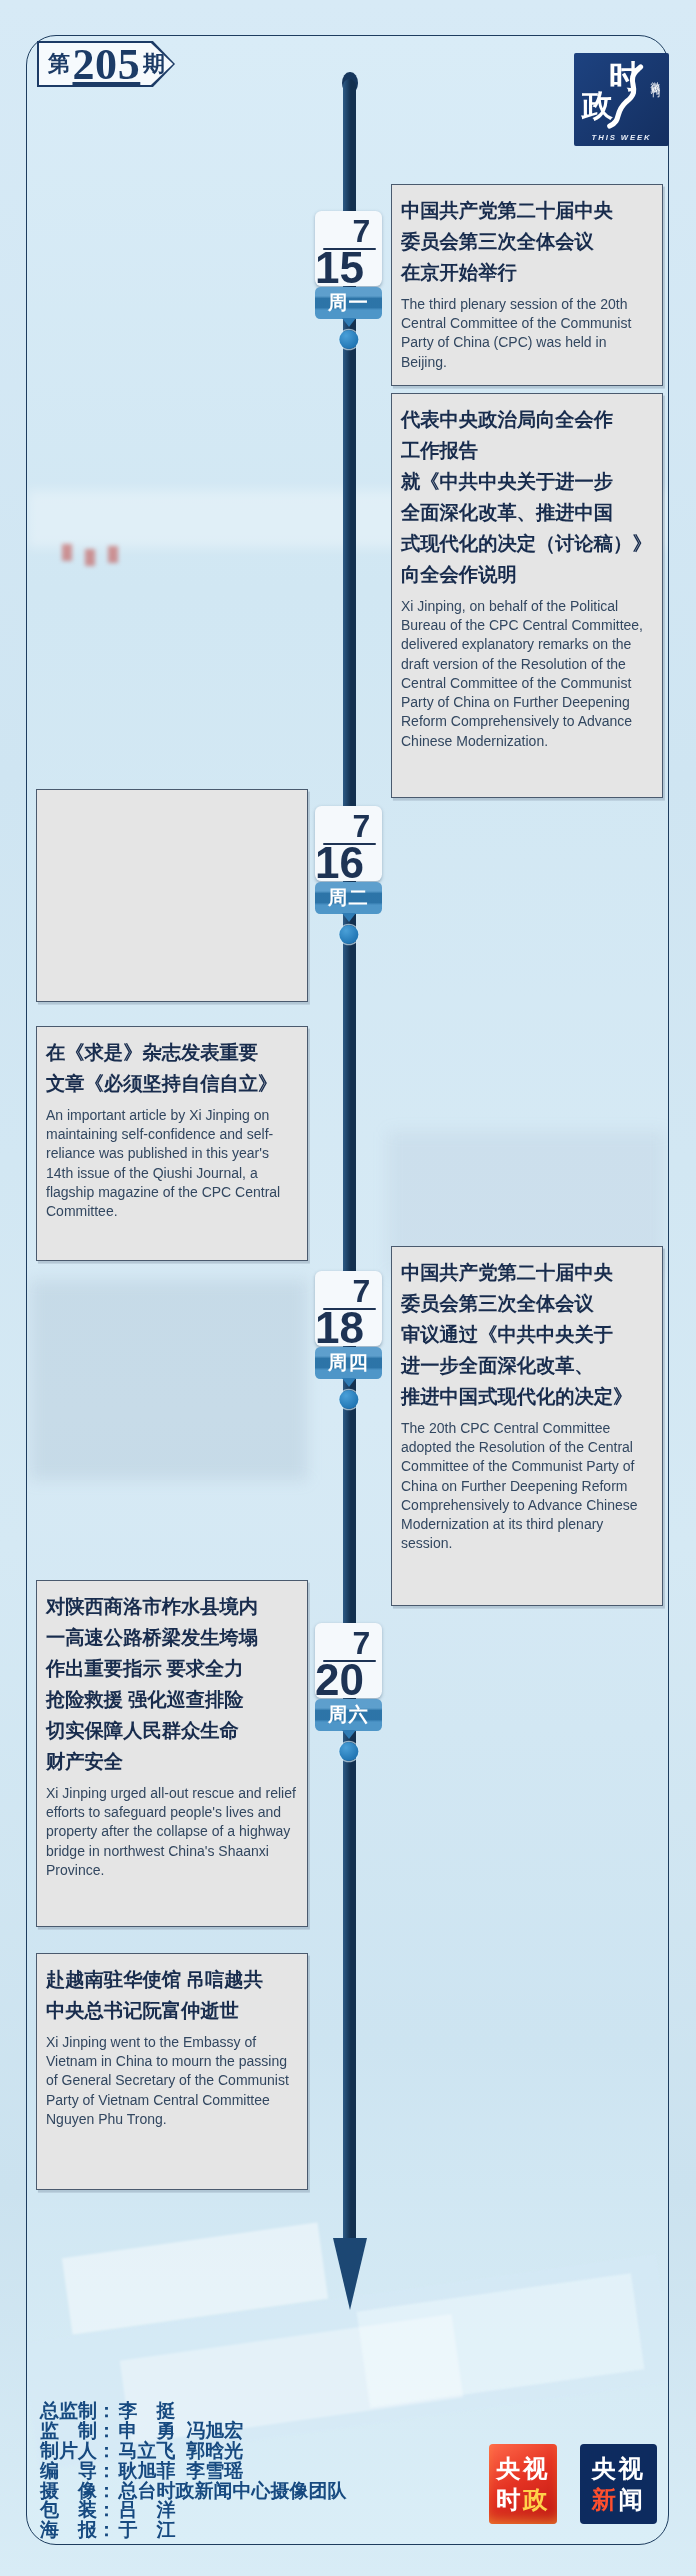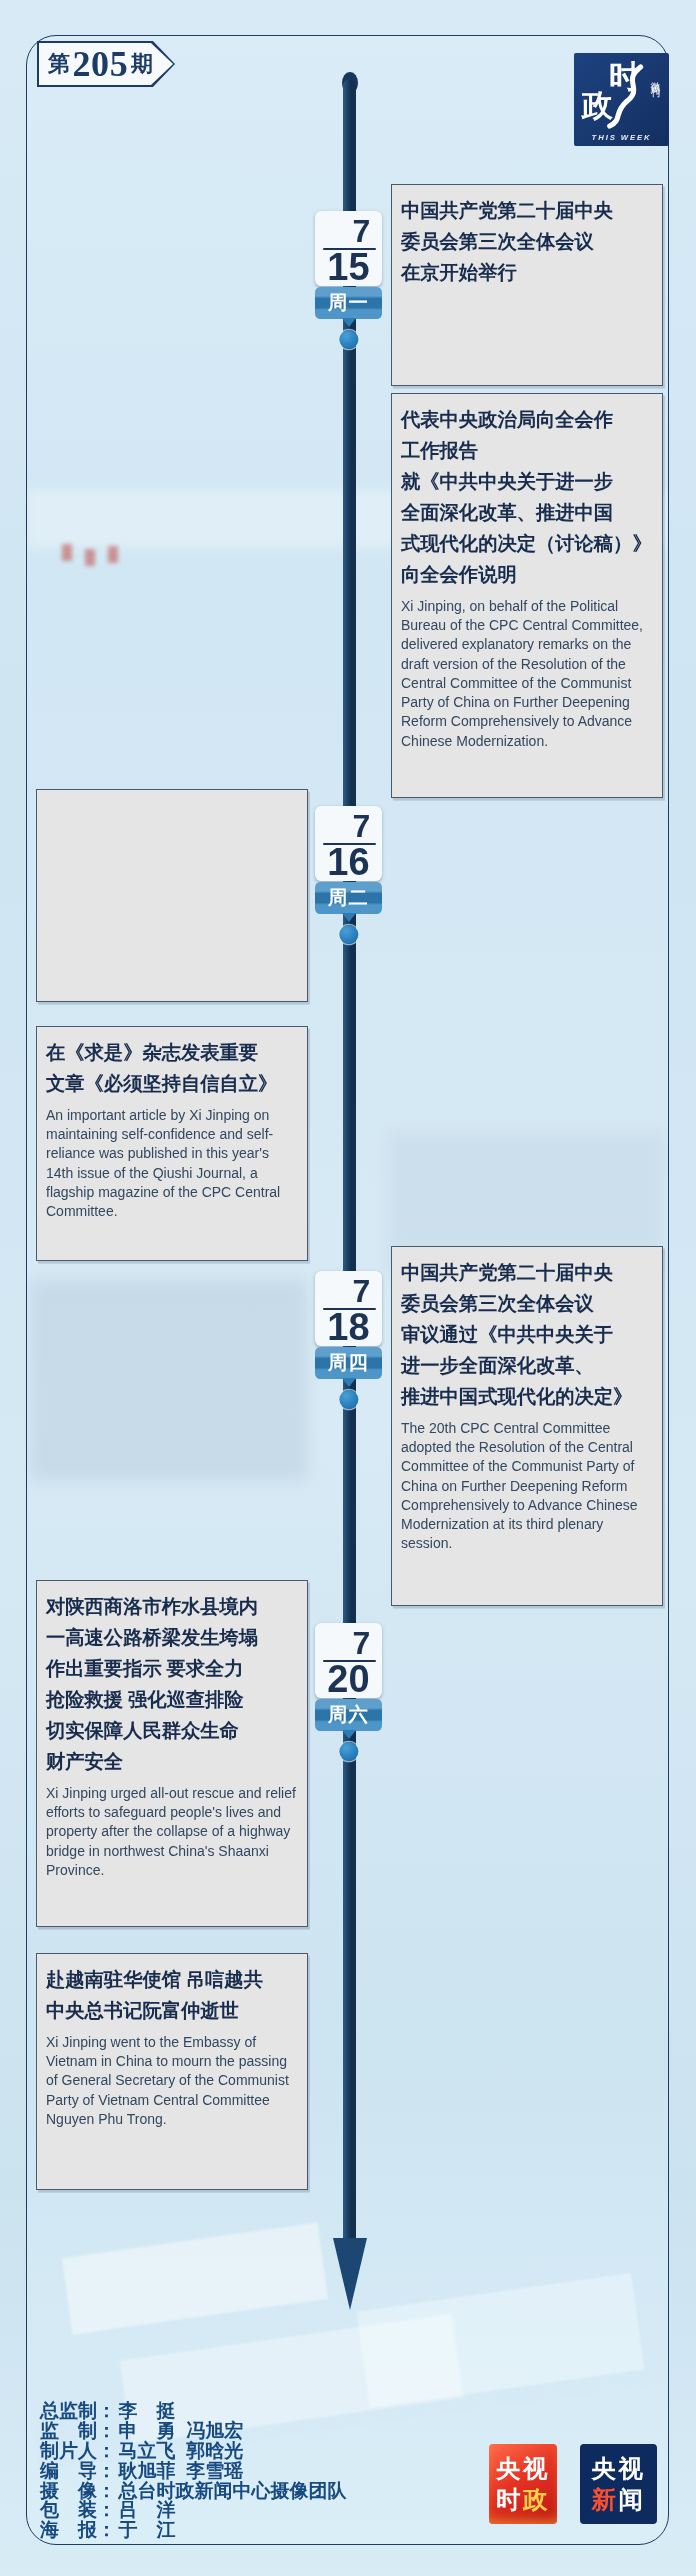--- a/index.html
+++ b/index.html
@@ -30,21 +30,21 @@
 
   
   .issue-badge{position:absolute;left:37px;top:41px;width:138px;height:46px;
     background:#1c3b66;
     clip-path:polygon(0 0,84% 0,100% 50%,84% 100%,0 100%);}
   .issue-badge-inner{position:absolute;inset:1.9px;background:#f6fafd;
     clip-path:polygon(0 0,83.5% 0,100% 50%,83.5% 100%,0 100%);
     display:flex;align-items:center;justify-content:flex-start;padding-left:9px;box-sizing:border-box;
     color:#1c3b66;font-family:"Liberation Serif","DejaVu Serif",serif;font-weight:bold;}
   .issue-pre,.issue-suf{font-size:22px;}
-  .issue-num{font-size:36px;letter-spacing:0.6px;margin:0 2.6px;line-height:39px;}
+  .issue-num{font-size:44px;letter-spacing:0.6px;margin:0 2.6px;line-height:39px;text-decoration:underline;}
 
   
   .masthead{position:absolute;left:574px;top:53px;width:95px;height:93px;
     background:linear-gradient(135deg,#1d4280,#142f60);border-radius:1.9px;color:#fff;}
   .mast-shi{position:absolute;left:35px;top:2.6px;font-size:31px;font-weight:bold;font-family:"Liberation Serif","DejaVu Serif",serif;}
   .mast-zheng{position:absolute;left:7.7px;top:32px;font-size:31px;font-weight:bold;font-family:"Liberation Serif","DejaVu Serif",serif;}
   .mast-vert{position:absolute;right:7.7px;top:20.6px;writing-mode:vertical-rl;text-orientation:upright;
     font-size:9.7px;letter-spacing:3.2px;font-family:"Liberation Serif","DejaVu Serif",serif;}
   .mast-sub{position:absolute;bottom:4.5px;left:0;width:100%;text-align:center;
     font-size:7.7px;font-style:italic;letter-spacing:1.9px;color:#e8eef8;font-weight:bold;}
@@ -57,21 +57,21 @@
   .tl-arrow{position:absolute;left:333px;top:2238px;width:0;height:0;
     border-left:17px solid transparent;border-right:17px solid transparent;border-top:72px solid #1c4773;}
 
   
   .date-group{position:absolute;left:315px;width:67px;}
   .g1{top:211px;} .g2{top:806px;} .g3{top:1271px;} .g4{top:1623px;}
   .date-box{position:relative;height:75px;background:#f5f9fc;border-radius:6.4px;
     box-shadow:0 1.3px 3.2px rgba(40,70,100,.35);color:#1d3354;font-weight:bold;}
   .date-month{font-size:32px;line-height:34px;text-align:right;padding:2.6px 11.6px 0 0;}
   .date-divider{height:2.6px;background:#1d3354;margin:0 6.4px 0 7.7px;border-radius:1.3px;}
-  .date-day{font-size:38px;line-height:35px;text-align:center;}
+  .date-day{font-size:44px;line-height:35px;}
   .week-badge{position:relative;height:32px;border-radius:5.2px;margin-top:0.6px;
     background:linear-gradient(180deg,rgba(255,255,255,.18) 0 28%,rgba(10,60,100,.28) 36% 64%,rgba(255,255,255,.1) 72% 100%),#3a8ac2;
     color:#fff;font-size:19.3px;font-weight:bold;display:flex;align-items:center;justify-content:center;letter-spacing:1.3px;}
   .week-tail{position:absolute;left:50%;transform:translateX(-50%);top:107px;width:0;height:0;
     border-left:7px solid transparent;border-right:7px solid transparent;border-top:9.7px solid #2f7cb5;}
   .tl-dot{position:absolute;left:50%;transform:translateX(-50%);top:119px;width:19.3px;height:19.3px;border-radius:50%;
     background:radial-gradient(circle at 35% 30%,#4aa0d8,#1f74b2 75%);
     box-shadow:0 0 0 1.3px rgba(215,238,250,.65);}
 
   
@@ -187,20 +187,21 @@
     </div>
     <div class="week-badge">周六</div>
     <div class="week-tail"></div>
     <div class="tl-dot"></div>
   </div>
 
   <div class="card c1">
     <div class="card-title">中国共产党第二十届中央
 委员会第三次全体会议
 在京开始举行</div>
+    <div class="card-body">The third plenary session of the 20th Central Committee of the Communist Party of China (CPC) was held in Beijing.</div>
   </div>
 
   <div class="card c2">
     <div class="card-title">代表中央政治局向全会作
 工作报告
 就《中共中央关于进一步
 全面深化改革、推进中国
 式现代化的决定（讨论稿）》
 向全会作说明</div>
     <div class="card-body">Xi Jinping, on behalf of the Political Bureau of the CPC Central Committee, delivered explanatory remarks on the draft version of the Resolution of the Central Committee of the Communist Party of China on Further Deepening Reform Comprehensively to Advance Chinese Modernization.</div>

